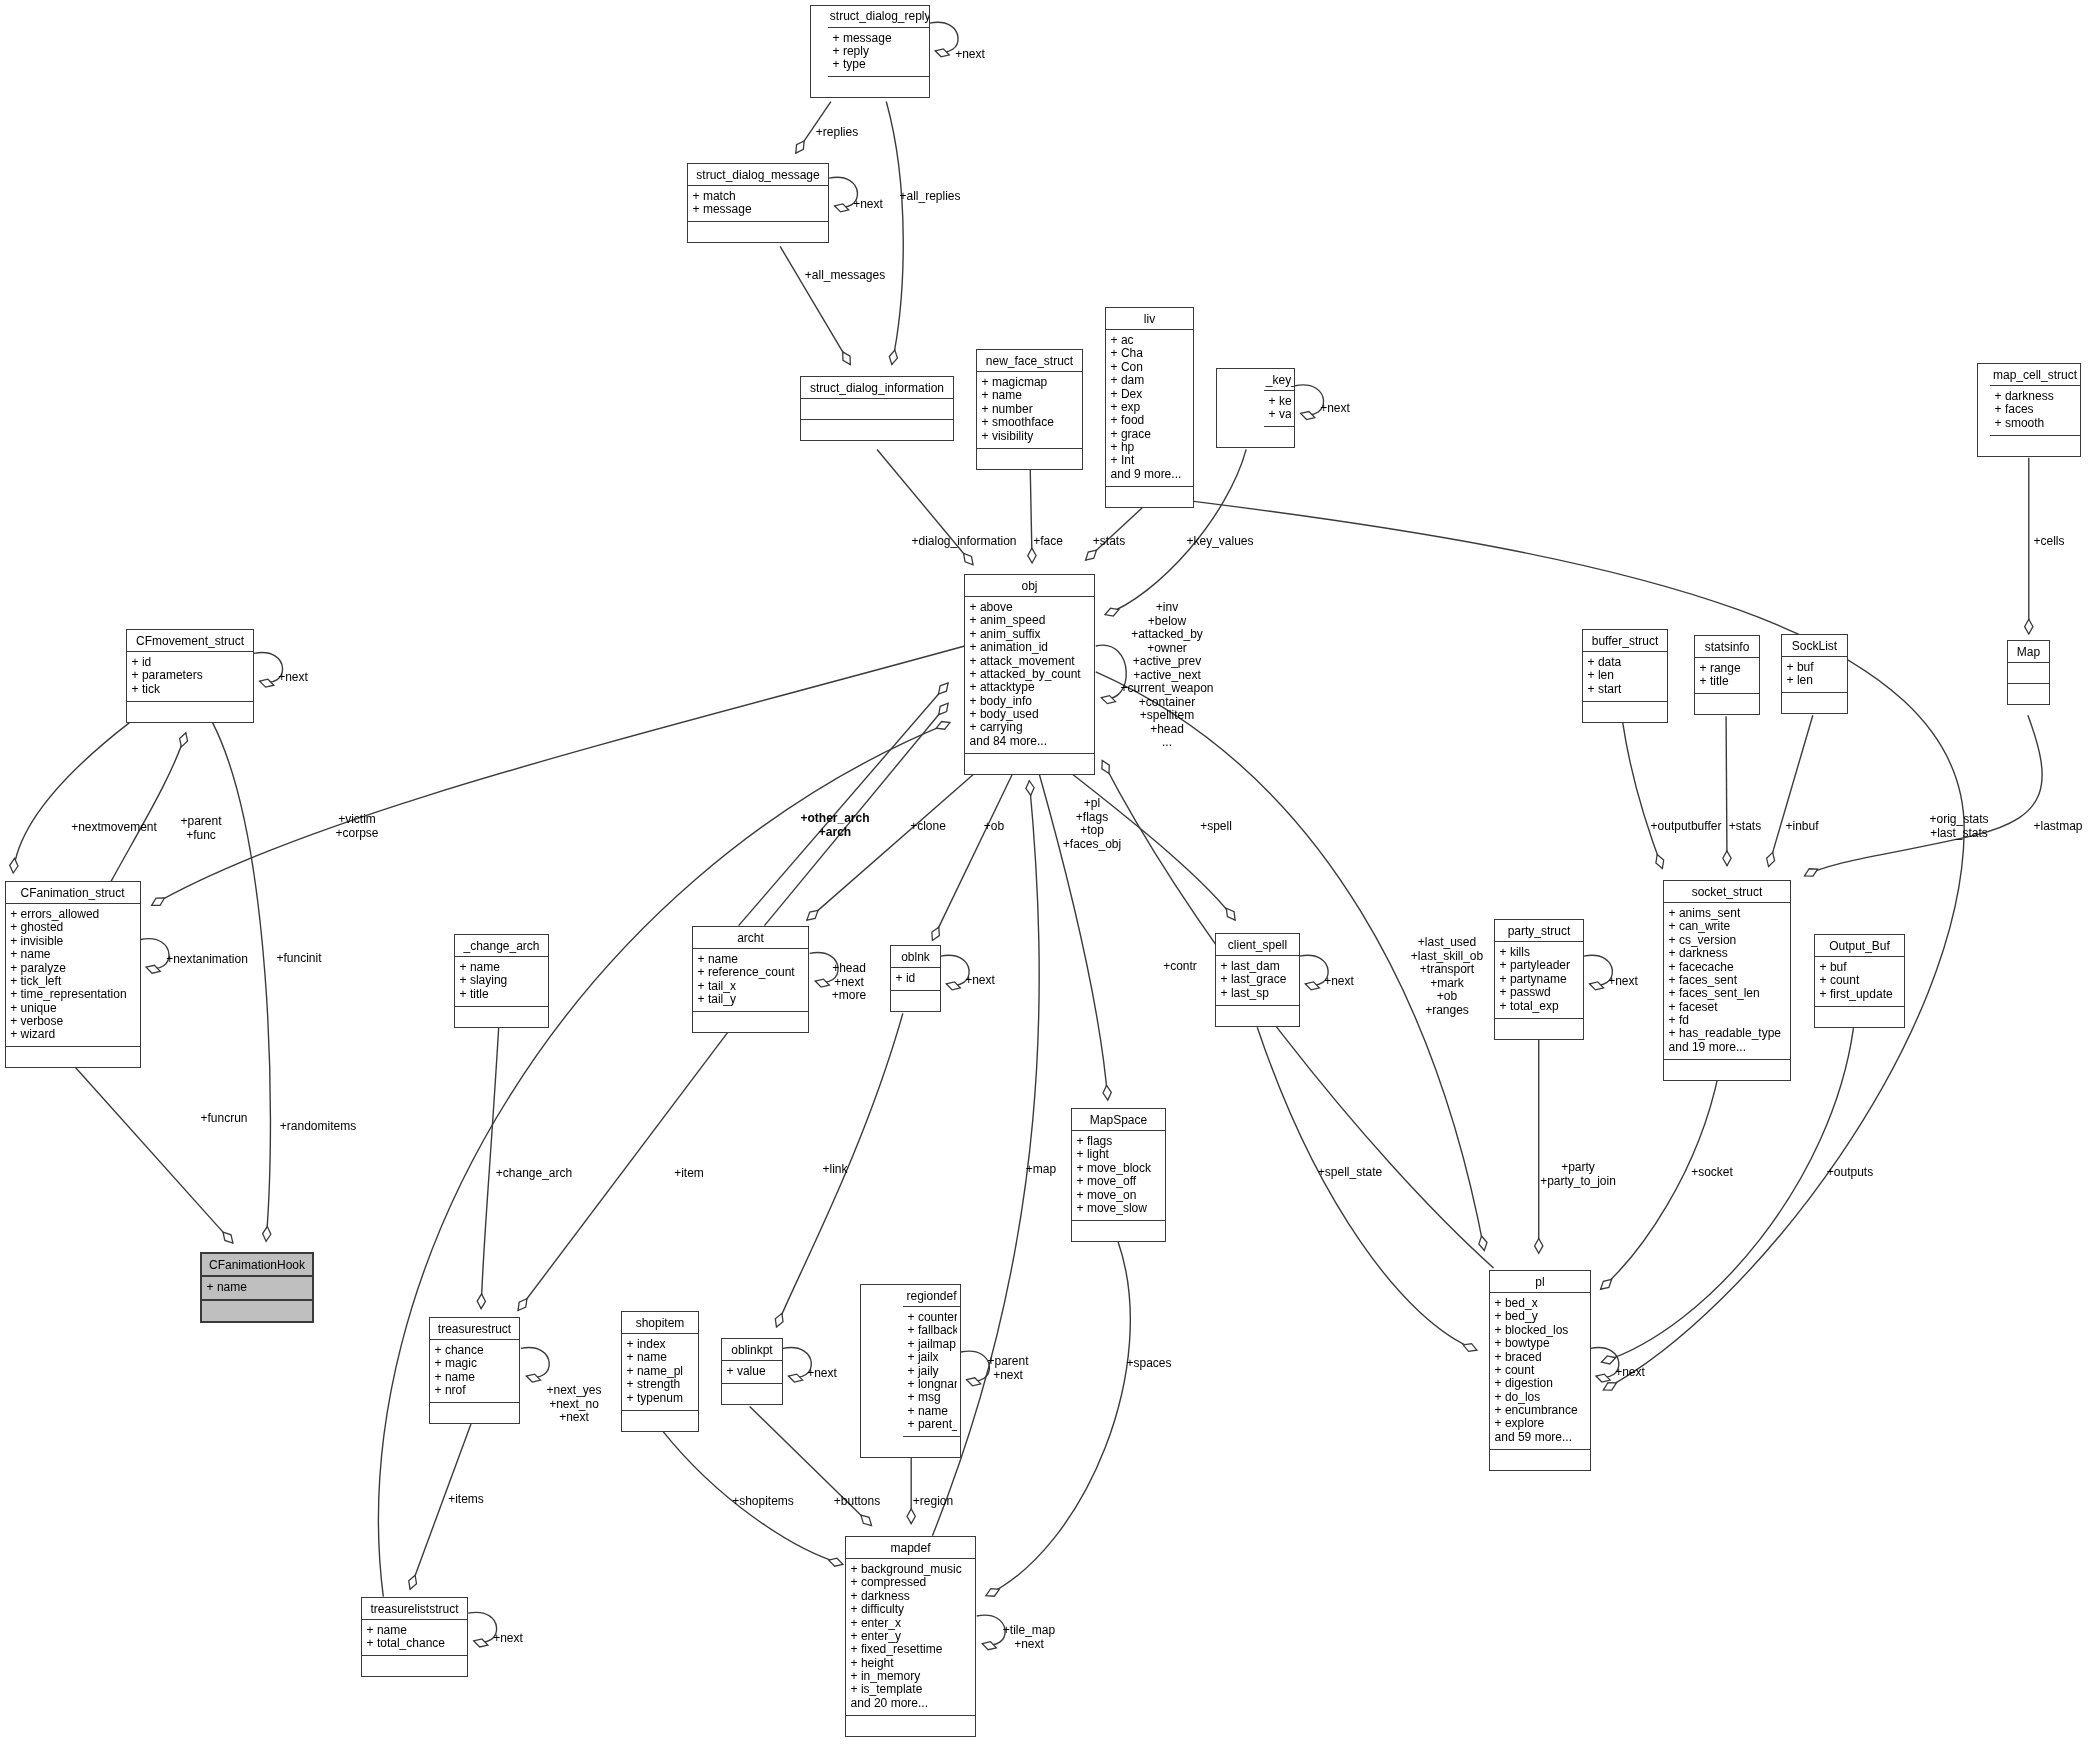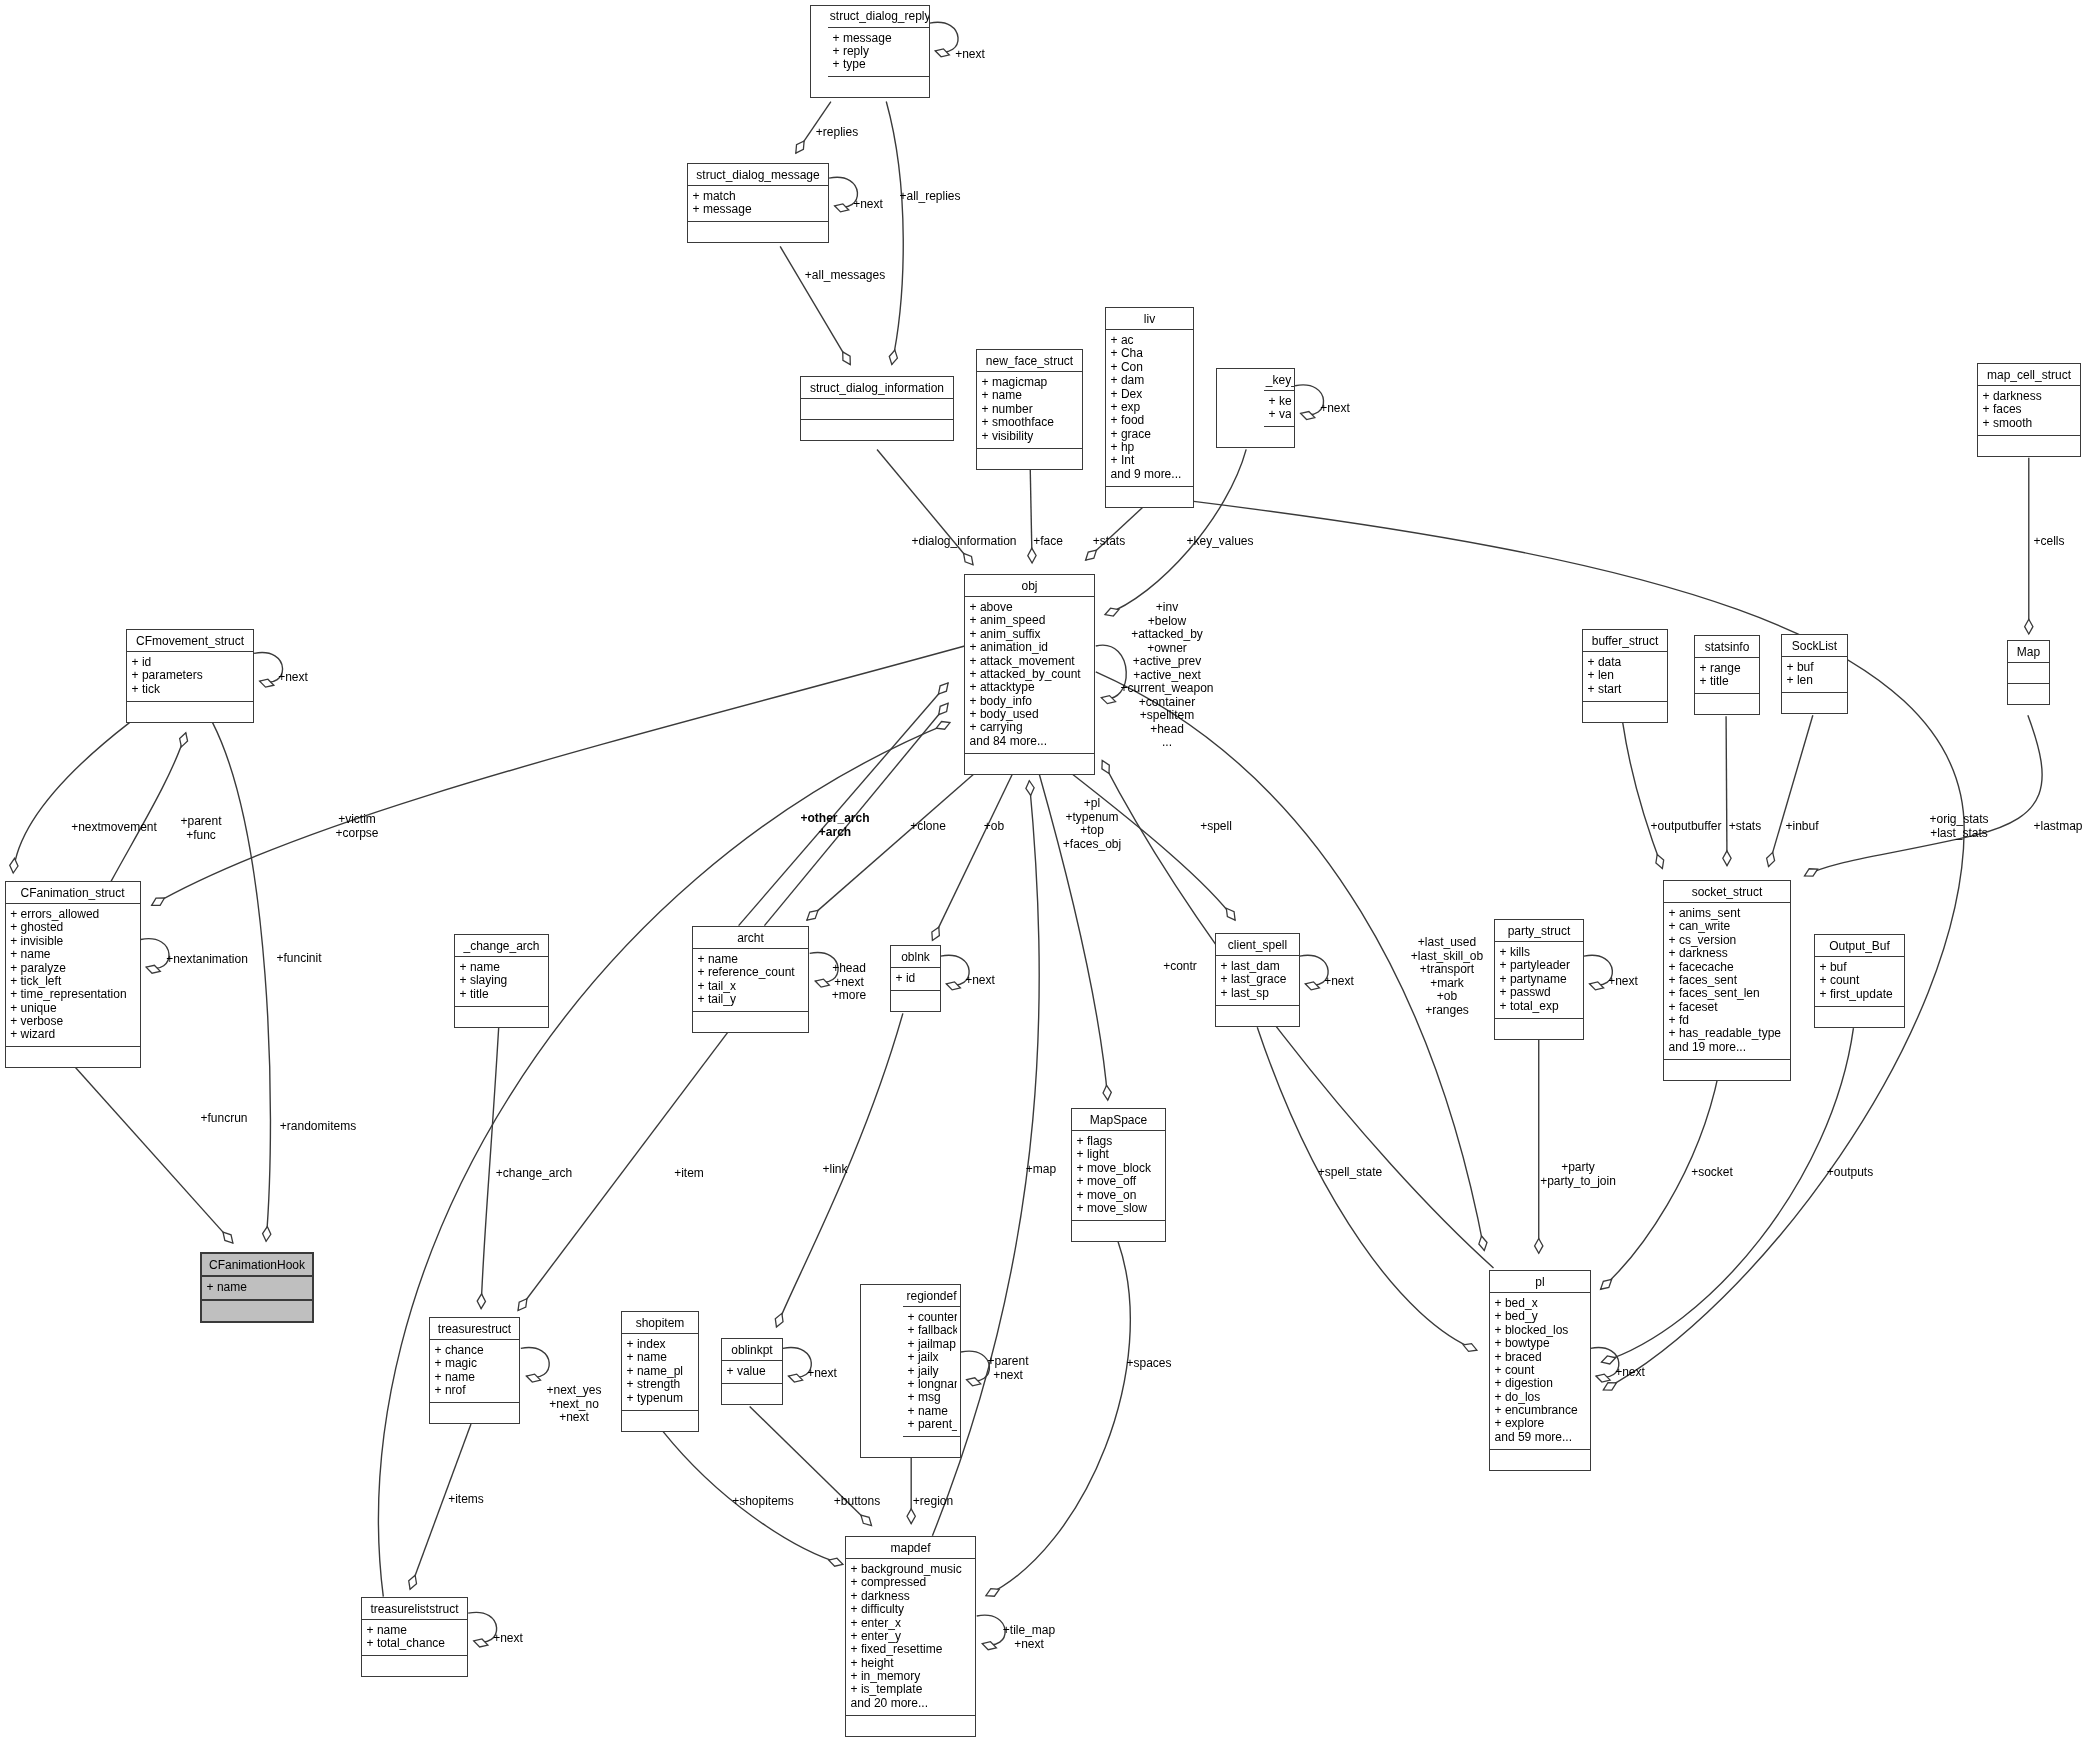--- a/index.html
+++ b/index.html
@@ -136,21 +136,21 @@
       <div class="s"></div>
     </div>
     <div class="cls" style="left: 1216px; top: 368px; width: 79px; padding-left: 47px;">
       <div class="t">_key_value</div>
       <div class="a">
         <div>+ key</div>
         <div>+ value</div>
       </div>
       <div class="s"></div>
     </div>
-    <div class="cls" style="left: 1977px; top: 363px; width: 104px;">
+    <div class="cls" style="left: 1977px; top: 363px; width: 104px; padding-left: 12px;">
       <div class="t">map_cell_struct</div>
       <div class="a">
         <div>+ darkness</div>
         <div>+ faces</div>
         <div>+ smooth</div>
       </div>
       <div class="s"></div>
     </div>
     <div class="cls" style="left: 2007px; top: 640px; width: 43px;">
       <div class="t">Map</div>
@@ -446,21 +446,21 @@
       <div>+arch</div>
     </div>
     <div class="elabel" style="left: 928px; top: 820px;">
       <div>+clone</div>
     </div>
     <div class="elabel" style="left: 994px; top: 820px;">
       <div>+ob</div>
     </div>
     <div class="elabel" style="left: 1092px; top: 797px;">
       <div>+pl</div>
-      <div>+typenum</div>
+      <div>+flags</div>
       <div>+top</div>
       <div>+faces_obj</div>
     </div>
     <div class="elabel" style="left: 1216px; top: 820px;">
       <div>+spell</div>
     </div>
     <div class="elabel" style="left: 1447px; top: 936px;">
       <div>+last_used</div>
       <div>+last_skill_ob</div>
       <div>+transport</div>

